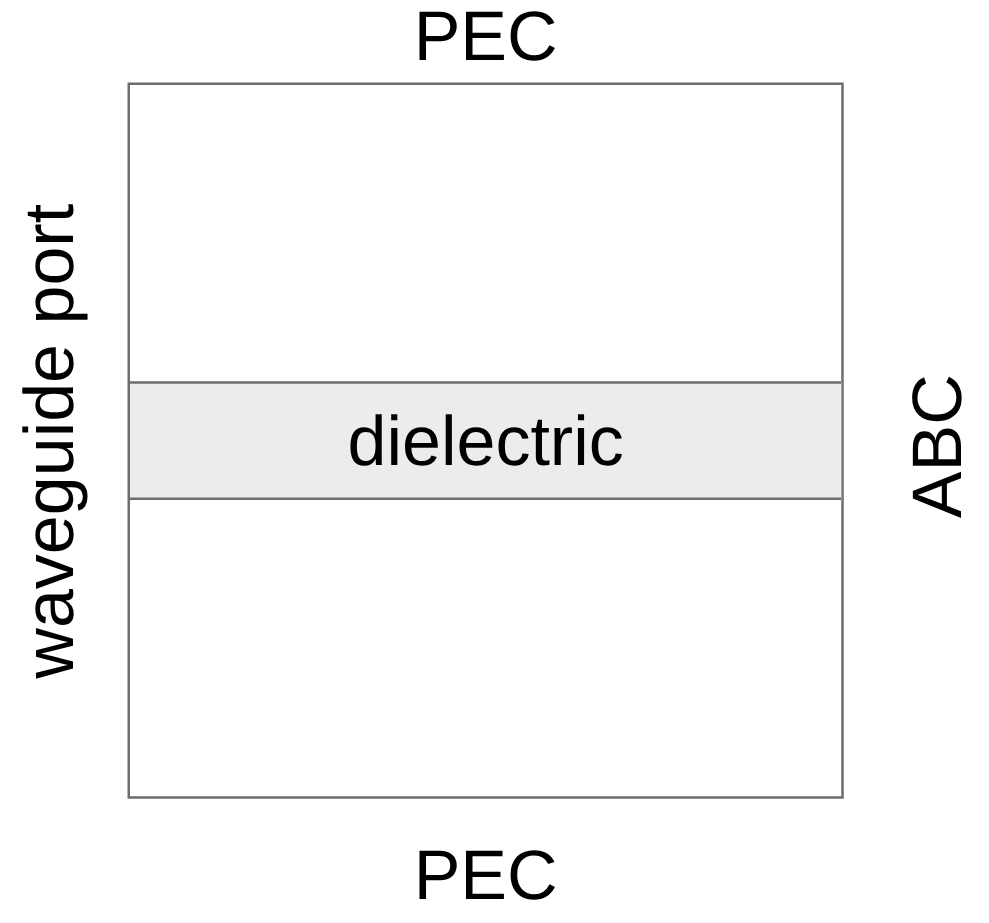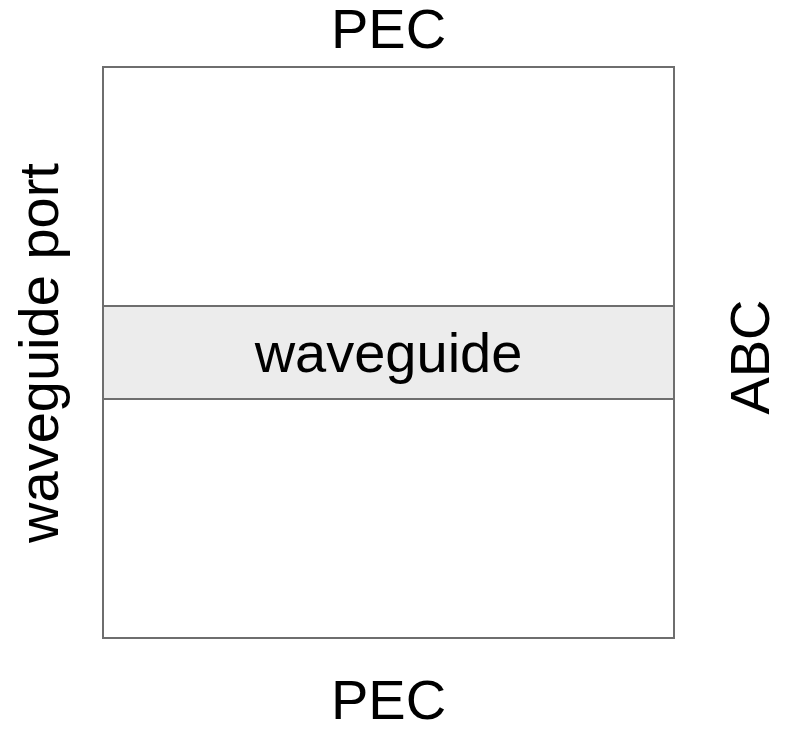--- a/index.html
+++ b/index.html
@@ -69,21 +69,21 @@
 <body>
 
 <div class="stage">
 
   <div class="label h-label top">PEC</div>
 
   <div class="label v-label left">waveguide port</div>
 
   <div class="domain-box">
     <div class="dielectric-region">
-      <span class="label">waveguide</span>
+      <span class="label">dielectric</span>
     </div>
   </div>
 
   <div class="label v-label right">ABC</div>
 
   <div class="label h-label bottom">PEC</div>
 
 </div>
 
 </body></html>

